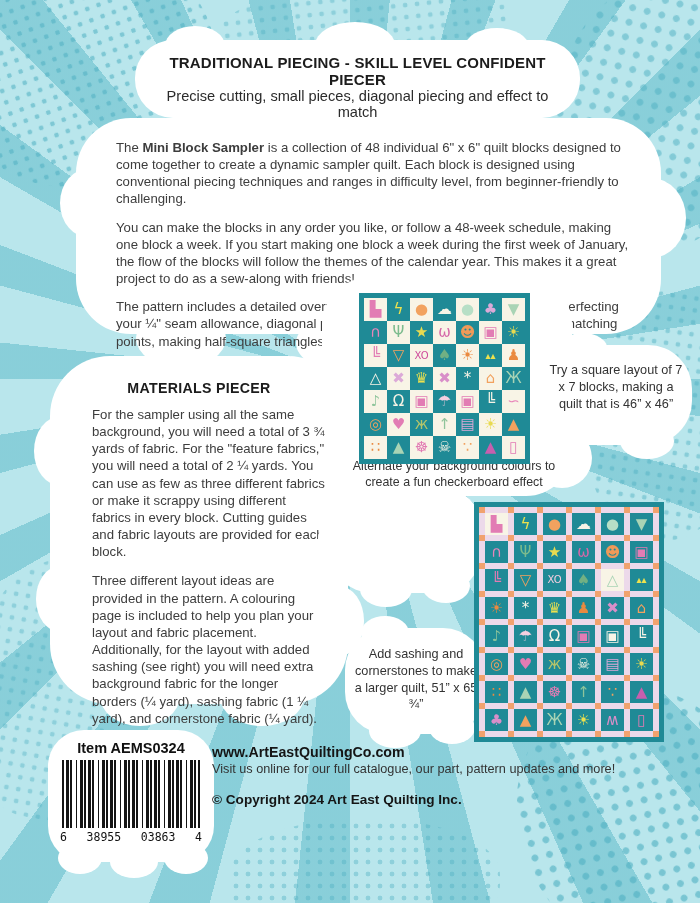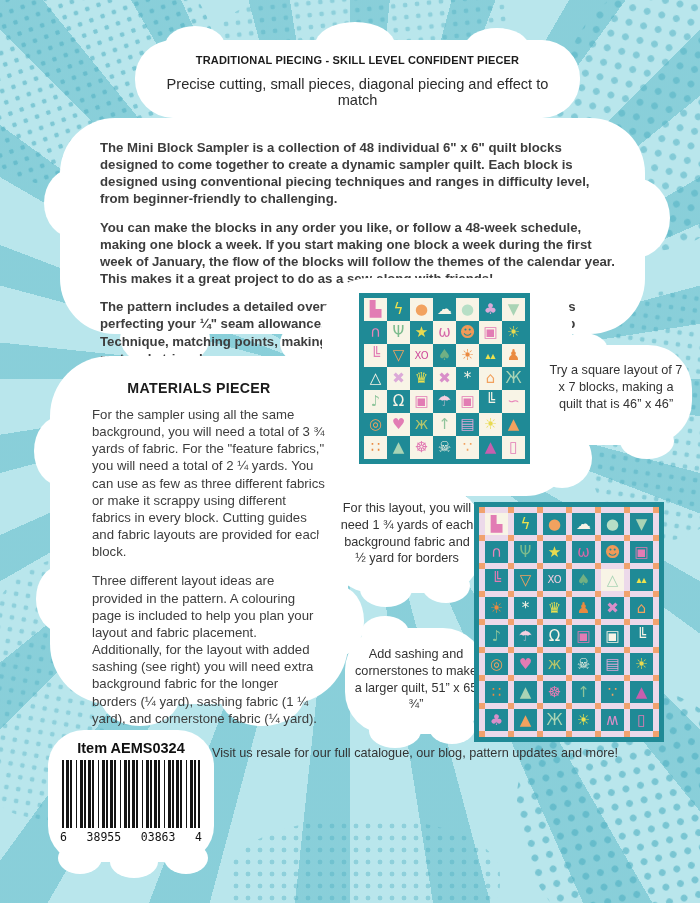--- a/index.html
+++ b/index.html
@@ -9,28 +9,28 @@
         background:repeating-conic-gradient(from 0deg at 50% 42%,
           rgba(121,199,211,.75) 0deg 6deg, rgba(121,199,211,0) 6deg 15deg);}
   .dots{position:absolute;border-radius:45%;
         background-image:radial-gradient(#4fb0c2 2.1px, rgba(0,0,0,0) 2.7px);
         background-size:12px 12px;}
   .dots.big{background-image:radial-gradient(#4fb0c2 3px, rgba(0,0,0,0) 3.8px);
         background-size:15px 15px;}
   .cloud{position:absolute;background:#fff;border-radius:48px;}
   .bump{position:absolute;background:#fff;border-radius:50%;}
   .c-top{left:135px;top:40px;width:445px;height:78px;border-radius:38px;}
-  .c-main{left:60px;top:118px;width:585px;height:216px;border-radius:55px;font-weight:bold;}
+  .c-main{left:76px;top:118px;width:585px;height:216px;border-radius:55px;}
   .c-q1{left:322px;top:278px;width:250px;height:218px;border-radius:46px;}
   .c-try{left:540px;top:345px;width:152px;height:100px;border-radius:44px;}
   .c-mat{left:50px;top:356px;width:298px;height:348px;border-radius:60px;}
   .c-lay{left:330px;top:487px;width:152px;height:106px;border-radius:42px;}
   .c-sash{left:345px;top:628px;width:140px;height:106px;border-radius:42px;}
   .c-bar{left:48px;top:730px;width:166px;height:132px;border-radius:36px;}
-  .title{margin:14px 14px 10px;text-align:center;font-weight:bold;font-size:11px;
+  .title{margin:14px 14px 0;text-align:center;font-weight:bold;font-size:15px;
          letter-spacing:.2px;color:#1c1c1c;}
   .subtitle{margin:0 10px;text-align:center;font-size:14.6px;color:#2b2b2b;}
   .body-text{font-size:13.2px;line-height:1.3;}
   .c-main .inner{padding:21px 26px 0 40px;}
   .c-main p{margin:0 0 11px;}
   .mat-head{margin:24px 0 10px;text-align:center;font-weight:bold;font-size:14.2px;
             letter-spacing:.3px;color:#1c1c1c;}
   .c-mat .inner{padding:0 22px 0 42px;}
   .c-mat p{margin:0 0 12px;}
   .callout{position:absolute;text-align:center;font-size:12.7px;line-height:1.32;color:#333;}
@@ -111,27 +111,27 @@
       </div>
     </div>
   </div>
 
   <div class="cloud c-try">
     <i class="bump" style="left:18px;top:-12px;width:50px;height:34px"></i>
     <i class="bump" style="left:80px;top:78px;width:54px;height:36px"></i>
   </div>
   <div class="callout" style="left:546px;top:362px;width:140px">Try a square layout of 7 x 7 blocks, making a quilt that is 46” x 46”</div>
 
+  <div class="callout" style="left:336px;top:458px;width:236px;font-size:12.4px">Alternate your background colours to create a fun checkerboard effect</div>
 
   <div class="cloud c-lay">
     <i class="bump" style="left:-12px;top:30px;width:42px;height:44px"></i>
     <i class="bump" style="left:30px;top:84px;width:52px;height:36px"></i>
     <i class="bump" style="left:92px;top:82px;width:48px;height:34px"></i>
   </div>
-  <div class="callout" style="left:338px;top:500px;width:138px">For this layout, you will need 1 ¾ yards of each background fabric and ½ yard for borders</div>
 
   <div class="cloud c-sash">
     <i class="bump" style="left:16px;top:-12px;width:48px;height:34px"></i>
     <i class="bump" style="left:24px;top:86px;width:52px;height:34px"></i>
     <i class="bump" style="left:84px;top:84px;width:46px;height:32px"></i>
   </div>
   <div class="callout" style="left:352px;top:646px;width:128px">Add sashing and cornerstones to make a larger quilt, 51” x 65 ¾”</div>
 
   <div class="quilt" style="left: 359px; top: 293px; width: 171px; height: 171px; background: rgb(31, 138, 150);">
       <div class="q-inner" style="grid-template-columns: repeat(7, 23px); grid-template-rows: repeat(7, 23px); gap: 0px; padding: 0px; box-sizing: border-box;">
@@ -506,18 +506,20 @@
       <div class="digits">
         <span>6</span>
         <span>38955</span>
         <span>03863</span>
         <span>4</span>
       </div>
     </div>
   </div>
 
   <div class="site">
-    <p class="site-sub">Visit us resale for our full catalogue, our blog, pattern updates and more!</p>
+    <p class="site-url">www.ArtEastQuiltingCo.com</p>
+    <p class="site-sub">Visit us online for our full catalogue, our part, pattern updates and more!</p>
   </div>
   <div class="copy">
+    <p class="copy-title">© Copyright 2024 Art East Quilting Inc.</p>
   </div>
 
 </div>
 
 </body></html>

